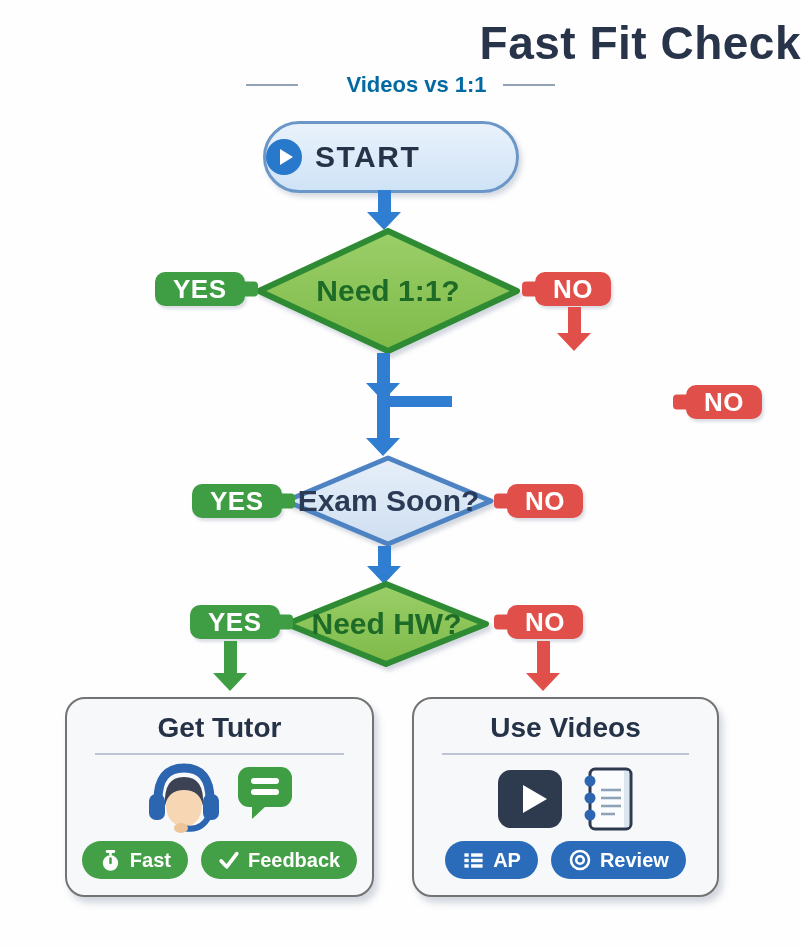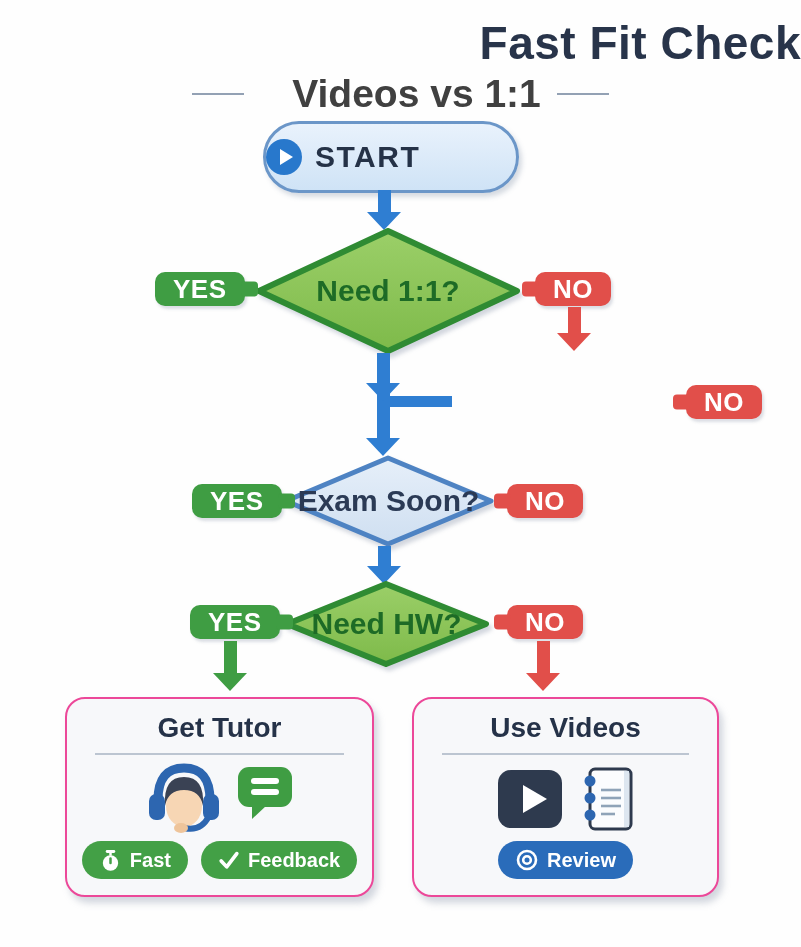--- a/index.html
+++ b/index.html
@@ -10,21 +10,21 @@
   
   .title{
     position:absolute;top:16px;left:0;width:100%;text-align:right;
     font-size:46px;font-weight:bold;color:#28344a;letter-spacing:.5px;
   }
   .subtitle-row{
     position:absolute;top:72px;left:0;width:100%;
     display:flex;align-items:center;justify-content:center;gap:16px;
   }
   .sub-line{width:52px;height:2px;background:#93a1b4;}
-  .subtitle-text{font-size:39px;font-weight:600;color:#404040;margin-left:32px;}
+  .subtitle-text{font-size:22px;font-weight:600;color:#0369a1;margin-left:32px;}
 
   
   .start{
     position:absolute;left:263px;top:121px;width:250px;height:66px;
     background:linear-gradient(#e9f2fc,#cfe3f6);
     border:3px solid #6b96c8;border-radius:36px;
     display:flex;align-items:center;justify-content:flex-start;gap:13px;
     box-shadow:3px 4px 5px rgba(120,135,160,.30);
   }
   .start-play{
@@ -75,21 +75,21 @@
   .arrow.green .shaft{background:#3f9d43}.arrow.green .head{border-top:18px solid #3f9d43}
   .vline{position:absolute;width:13px;background:#2f7ed2;}
   .hline{position:absolute;height:11px;background:#2f7ed2;}
   .tri-down{position:absolute;width:0;height:0;
     border-left:17px solid transparent;border-right:17px solid transparent;
     border-top:18px solid #2f7ed2;}
 
   
   .outcome{
     position:absolute;width:305px;height:196px;background:#f7f8fa;
-    border:2px solid #ec4899;border-radius:20px;
+    border:2px solid #737373;border-radius:20px;
     box-shadow:4px 6px 7px rgba(140,150,170,.38);
     display:flex;flex-direction:column;
   }
   .o-title{text-align:center;margin-top:13px;font-size:28px;font-weight:bold;color:#253248;}
   .o-divider{height:2px;background:#bcc5d1;margin:9px 28px 0;}
   .o-icons{flex:1;display:flex;align-items:center;justify-content:center;gap:14px;padding-top:2px;}
   .o-badges{display:flex;justify-content:center;gap:13px;margin-bottom:16px;}
   .o-badge{
     display:flex;align-items:center;gap:8px;color:#fff;font-weight:bold;font-size:20px;
     padding:0 17px;height:38px;border-radius:19px;
@@ -246,20 +246,31 @@
         <circle cx="13" cy="32" r="5.5" fill="#2d66b0"></circle>
         <circle cx="13" cy="49" r="5.5" fill="#2d66b0"></circle>
         <line x1="24" y1="24" x2="44" y2="24" stroke="#8fa3b8" stroke-width="2.6"></line>
         <line x1="24" y1="32" x2="44" y2="32" stroke="#8fa3b8" stroke-width="2.6"></line>
         <line x1="24" y1="40" x2="44" y2="40" stroke="#8fa3b8" stroke-width="2.6"></line>
         <line x1="24" y1="48" x2="38" y2="48" stroke="#8fa3b8" stroke-width="2.6"></line>
       </svg>
     </div>
     <div class="o-badges">
       <div class="o-badge blue">
+        <svg width="23" height="23" viewBox="0 0 24 24">
+          <rect x="2.5" y="4.5" width="4.5" height="3.6" fill="#fff"></rect>
+          <rect x="9.5" y="4.5" width="12" height="3.6" fill="#fff"></rect>
+          <rect x="2.5" y="10.2" width="4.5" height="3.6" fill="#fff"></rect>
+          <rect x="9.5" y="10.2" width="12" height="3.6" fill="#fff"></rect>
+          <rect x="2.5" y="15.9" width="4.5" height="3.6" fill="#fff"></rect>
+          <rect x="9.5" y="15.9" width="12" height="3.6" fill="#fff"></rect>
+        </svg>
+        <span>AP</span>
+      </div>
+      <div class="o-badge blue">
         <svg width="24" height="24" viewBox="0 0 24 24">
           <circle cx="12" cy="12" r="9" fill="none" stroke="#fff" stroke-width="2.6"></circle>
           <circle cx="12" cy="12" r="3.8" fill="none" stroke="#fff" stroke-width="2.6"></circle>
         </svg>
         <span>Review</span>
       </div>
     </div>
   </div>
 
 </div>

